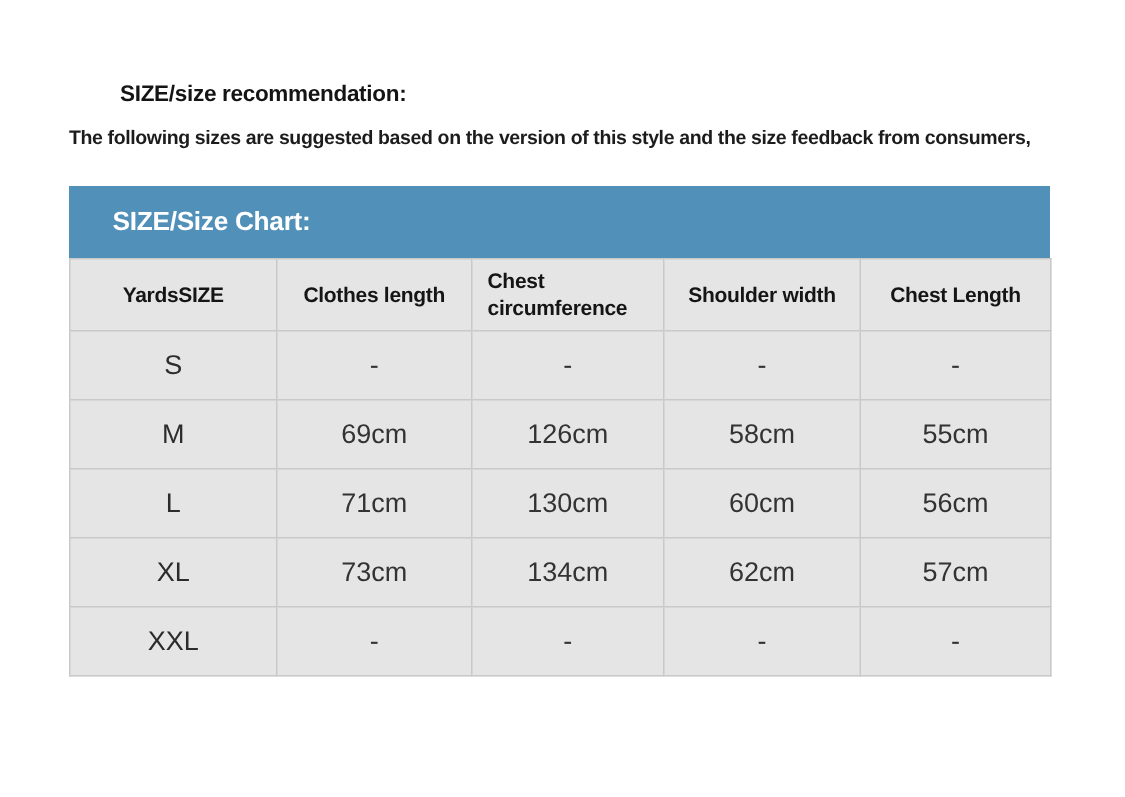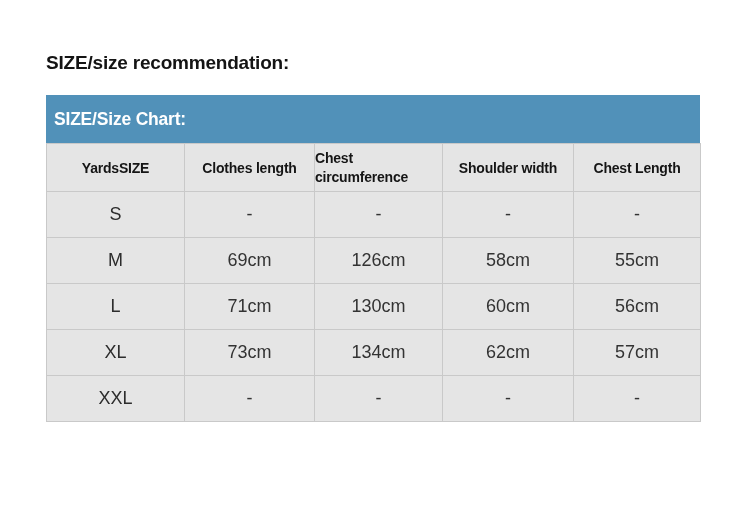--- a/index.html
+++ b/index.html
@@ -16,25 +16,26 @@
     overflow: hidden;
   }
   .content {
     position: absolute;
     left: 46px;
     top: 0;
     width: 654px;
   }
   .heading {
     margin-top: 54px;
-    font-size: 19px;
+    font-size: 15px;
     font-weight: bold;
     color: #141414;
     letter-spacing: -0.2px;
     line-height: 18px;
+    margin-left: 34px;
   }
   .intro {
     margin-top: 12px;
   }
   .intro-line {
     font-size: 13px;
     font-weight: bold;
     color: #1c1c1c;
     line-height: 16.5px;
     letter-spacing: -0.25px;
@@ -44,21 +45,21 @@
     margin-top: 23px;
     height: 48px;
     background: #5191b9;
     display: flex;
     align-items: center;
   }
   .chart-title {
     color: #ffffff;
     font-size: 17.5px;
     font-weight: bold;
-    padding-left: 8px;
+    padding-left: 29px;
     letter-spacing: -0.2px;
   }
   table.size-table {
     width: 654px;
     border-collapse: collapse;
     table-layout: fixed;
     background: #e5e5e5;
   }
   table.size-table th,
   table.size-table td {
@@ -69,20 +70,21 @@
   }
   table.size-table th {
     height: 47px;
     font-size: 14px;
     font-weight: bold;
     color: #151515;
     letter-spacing: -0.2px;
   }
   table.size-table th.wrap-left {
     text-align: left;
+    padding-left: 10px;
     line-height: 1.3;
   }
   table.size-table td {
     height: 45px;
     font-size: 18px;
     font-weight: normal;
     color: #333333;
   }
   table.size-table td.size-col {
     color: #2c2c2c;
@@ -90,20 +92,21 @@
 </style>
 </head>
 <body>
 
 <div class="page">
   <div class="content">
 
     <div class="heading">SIZE/size recommendation:</div>
 
     <div class="intro">
+      <div class="intro-line">The following sizes are suggested based on the version of this style and the size feedback from consumers,</div>
     </div>
 
     <div class="chart-header">
       <span class="chart-title">SIZE/Size Chart:</span>
     </div>
 
     <table class="size-table">
       <colgroup>
         <col style="width:138px">
         <col style="width:130px">

